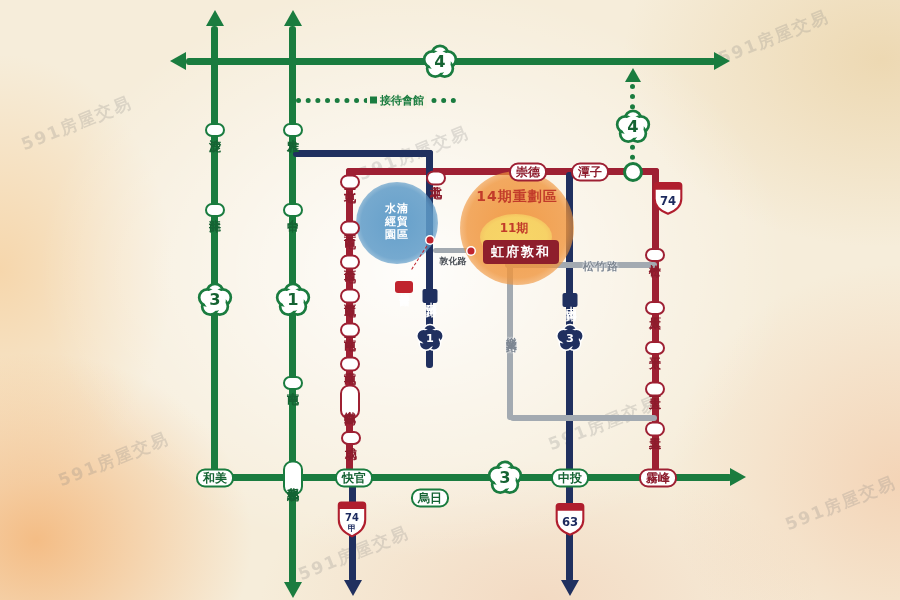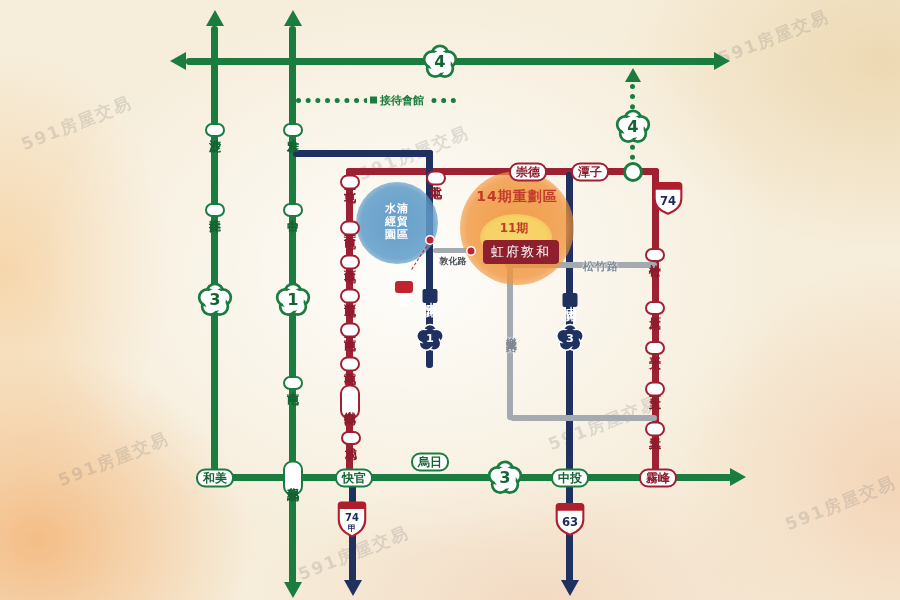--- a/index.html
+++ b/index.html
@@ -68,21 +68,21 @@
   .ramp-lbl { position:absolute; z-index:4; transform:translate(-50%,-50%); font-size:11px; font-weight:bold;
               color:#1a7c3f; background:#f8f2e3; padding:1px 3px; white-space:nowrap; display:flex; align-items:center; }
   .ramp-lbl .sq { width:7px; height:7px; background:#1a7c3f; margin-right:3px; }
 
   .zone-lbl { position:absolute; z-index:6; transform:translate(-50%,-50%); font-weight:bold; text-align:center; }
   .shuinan-lbl { color:#fff; font-size:11px; width:28px; word-break:break-all; line-height:13px; letter-spacing:1px;font-family:Liberation Mono, monospace; }
   .z14-lbl { color:#c23b2a; font-size:14px; white-space:nowrap; letter-spacing:1px;text-align:right; }
   .z11-lbl { color:#c23b2a; font-size:12px; white-space:nowrap; }
 
   .prop-box { position:absolute; z-index:7; transform:translate(-50%,-50%); background:#8e1f2c; color:#fff;
-              font-size:13px; font-weight:normal; padding:3px 8px; border-radius:4px; letter-spacing:2px; white-space:nowrap; }
+              font-size:13px; font-weight:bold; padding:3px 8px; border-radius:4px; letter-spacing:2px; white-space:nowrap; }
   .recep-box { position:absolute; z-index:7; transform:translate(-50%,-50%); background:#c0242e; color:#fff;
               font-size:10px; font-weight:bold; writing-mode:vertical-rl; text-orientation:upright;
               letter-spacing:1px; line-height:12px; padding:4px 3px; border-radius:3px; }
   .dot { position:absolute; z-index:7; width:7px; height:7px; border-radius:50%; background:#c0242e;
          box-shadow:0 0 0 1.5px #fff; transform:translate(-50%,-50%); }
   .connector { position:absolute; z-index:6; height:0; border-top:1.5px dashed #c0242e; transform-origin:0 0; }
   .junction { position:absolute; z-index:4; width:14px; height:14px; background:#fff; border:3px solid #1a7c3f;
               border-radius:50%; transform:translate(-50%,-50%); }
 </style>
 </head>
@@ -248,21 +248,21 @@
     </div>
 
   <div class="st v green" style="left:215px;top:130px">沙鹿</div>
   <div class="st v green" style="left:215px;top:210px">龍井</div>
   <div class="st h green" style="left:215px;top:478px">和美</div>
   <div class="st v green" style="left:293px;top:130px">大雅</div>
   <div class="st v green" style="left:293px;top:210px">台中</div>
   <div class="st v green" style="left:293px;top:383px">南屯</div>
   <div class="st v2 green" style="left:293px;top:478px">彰化系統</div>
   <div class="st h green" style="left:354px;top:478px">快官</div>
-  <div class="st h green" style="left:430px;top:462px">烏日</div>
+  <div class="st h green" style="left:430px;top:498px">烏日</div>
   <div class="st h green" style="left:570px;top:478px">中投</div>
   <div class="st h red" style="left:658px;top:478px">霧峰</div>
 
   <div class="st v red" style="left:350px;top:182px">北屯一</div>
   <div class="st v red" style="left:350px;top:228px">西屯一</div>
   <div class="st v red" style="left:350px;top:262px">西屯二</div>
   <div class="st v red" style="left:350px;top:296px">西屯三</div>
   <div class="st v red" style="left:350px;top:330px">南屯一</div>
   <div class="st v red" style="left:350px;top:364px">南屯二</div>
   <div class="st v2 red" style="left:350px;top:402px">台中高鐵</div>

